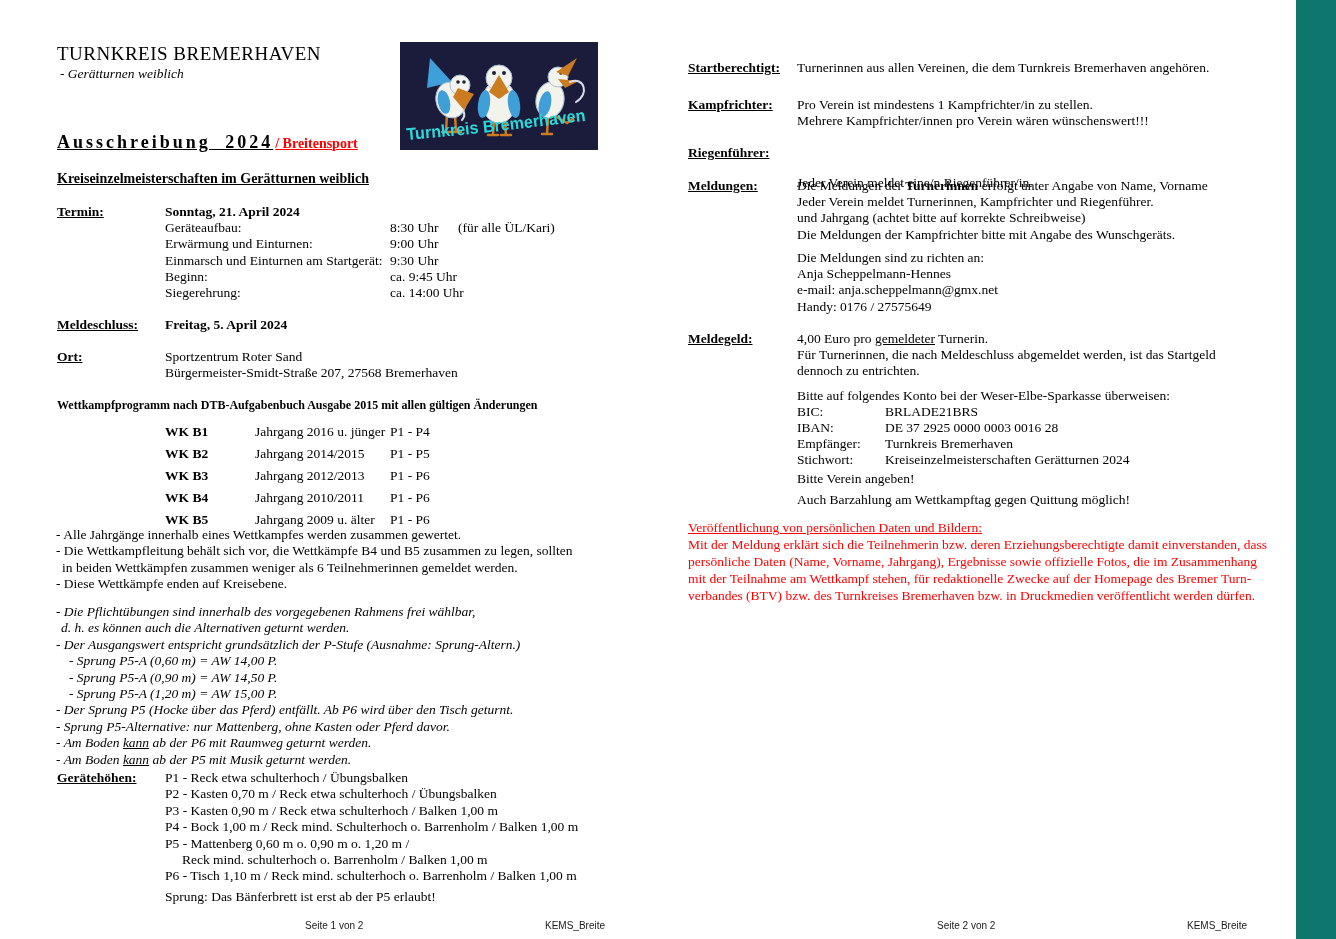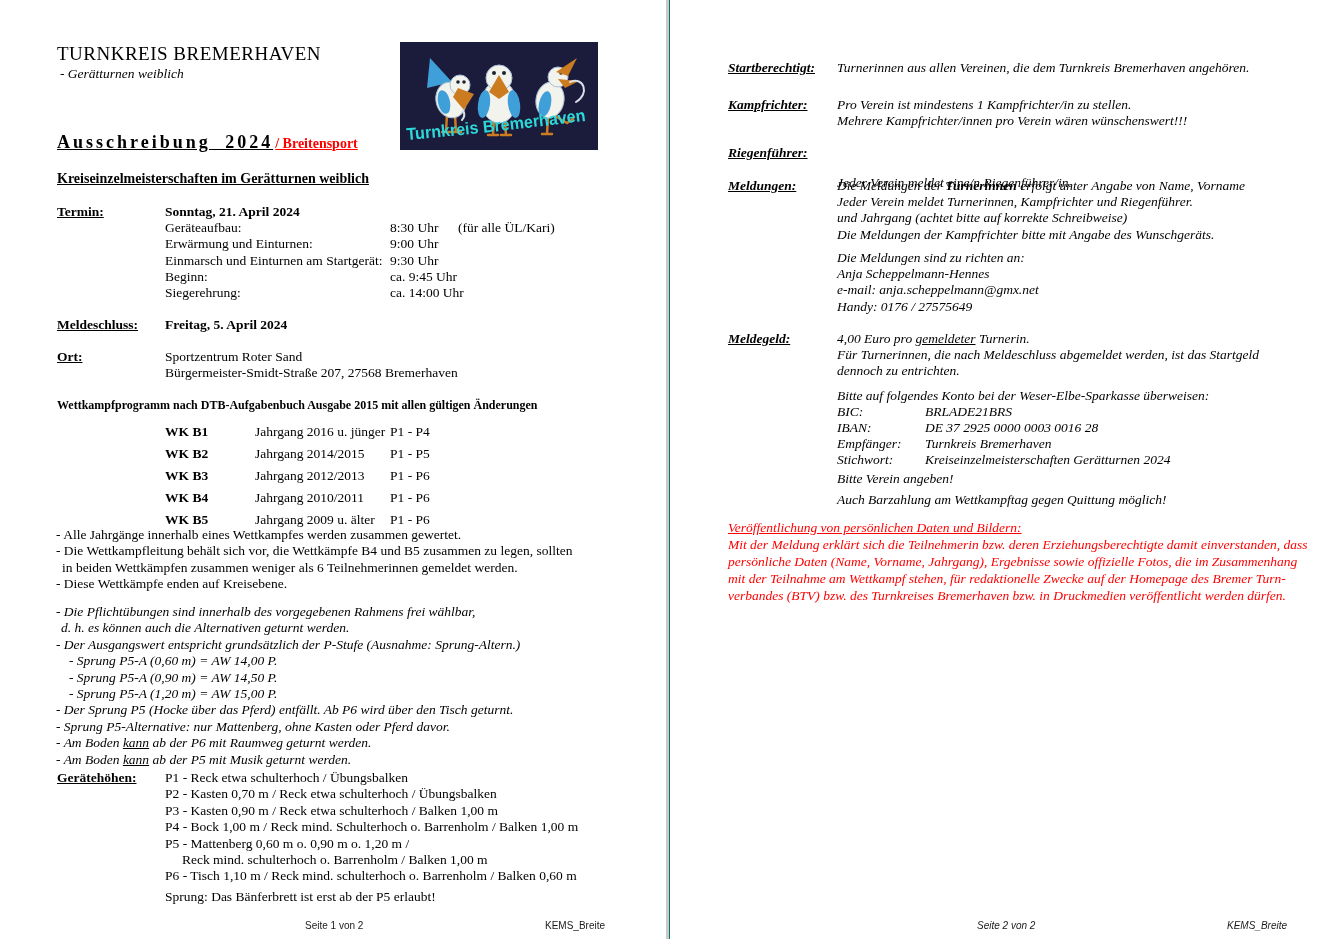--- a/index.html
+++ b/index.html
@@ -5,21 +5,21 @@
   :root{
     --red:#ff0000; --logo-bg:#1b1b3c; --logo-cyan:#2dd8d8;
     --bird-blue:#3f9fd8; --bird-orange:#cc7c20; --divider:#c9c9c9;
   }
   *{margin:0;padding:0;box-sizing:border-box;}
   html,body{background:#fff;}
   body{font-family:"Liberation Serif","DejaVu Serif",serif;font-size:13.5px;color:#000;}
   .canvas{position:relative;width:1336px;height:939px;background:#0f766e;overflow:hidden;}
   .page{position:absolute;top:0;height:939px;width:666px;background:#fff;}
   .page1{left:0;}
-  .page2{left:670px;font-style:italic;}
+  .page2{left:630px;}
   .divider{position:absolute;left:666px;top:0;width:3px;height:939px;background:var(--divider,#c9c9c9);}
   .abs{position:absolute;white-space:nowrap;}
   .b{font-weight:bold;}
   .i{font-style:italic;}
   .u{text-decoration:underline;}
   .red{color:var(--red,#ff0000);}
   .lbl{font-weight:bold;text-decoration:underline;}
   .doc-title{font-size:19px;line-height:21px;letter-spacing:0.5px;}
   .doc-subtitle{font-size:13.5px;padding-left:3px;margin-top:2px;}
   .announce-main{font-weight:bold;font-size:18px;letter-spacing:3px;text-decoration:underline;word-spacing:7px;}
@@ -217,21 +217,21 @@
     </div>
 
     <div class="abs lbl" style="left:57px;top:770px;">Gerätehöhen:</div>
     <div class="abs glines" style="left:165px;top:770px;">
       <div>P1 - Reck etwa schulterhoch / Übungsbalken</div>
       <div>P2 - Kasten 0,70 m / Reck etwa schulterhoch / Übungsbalken</div>
       <div>P3 - Kasten 0,90 m / Reck etwa schulterhoch / Balken 1,00 m</div>
       <div>P4 - Bock 1,00 m / Reck mind. Schulterhoch o. Barrenholm / Balken 1,00 m</div>
       <div>P5 - Mattenberg 0,60 m o. 0,90 m o. 1,20 m /</div>
       <div class="pad17">Reck mind. schulterhoch o. Barrenholm / Balken 1,00 m</div>
-      <div>P6 - Tisch 1,10 m / Reck mind. schulterhoch o. Barrenholm / Balken 0,60 m</div>
+      <div>P6 - Tisch 1,10 m / Reck mind. schulterhoch o. Barrenholm / Balken 1,00 m</div>
     </div>
     <div class="abs" style="left:165px;top:889px;">Sprung: Das Bänferbrett ist erst ab der P5 erlaubt!</div>
 
     <div class="abs footer-text" style="left:305px;top:920px;">Seite 1 von 2</div>
     <div class="abs footer-text" style="left:545px;top:920px;">KEMS_Breite</div>
   </div>
 
   <div class="divider"></div>
 
   <div class="page page2">

